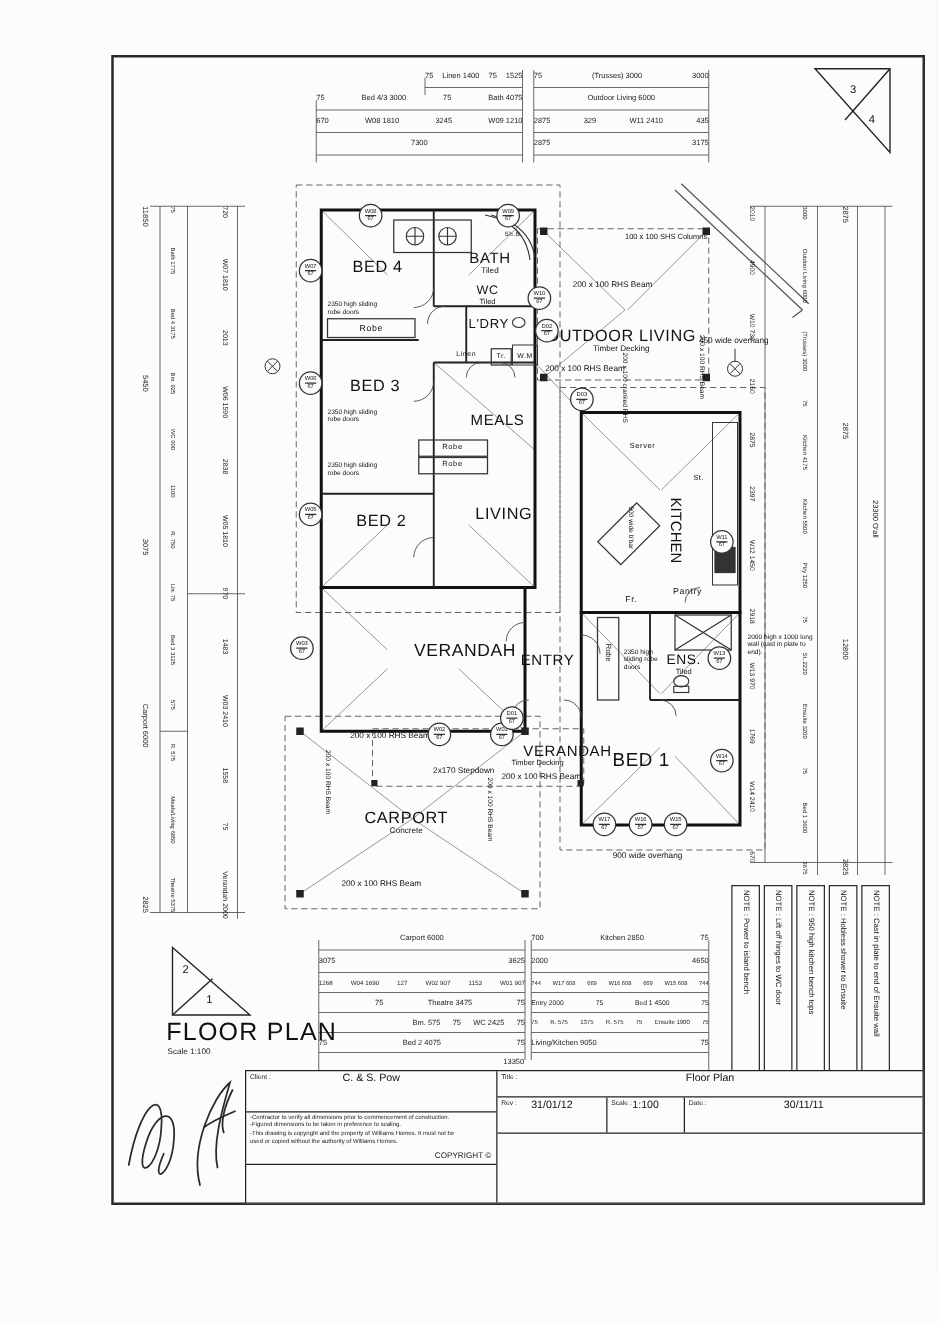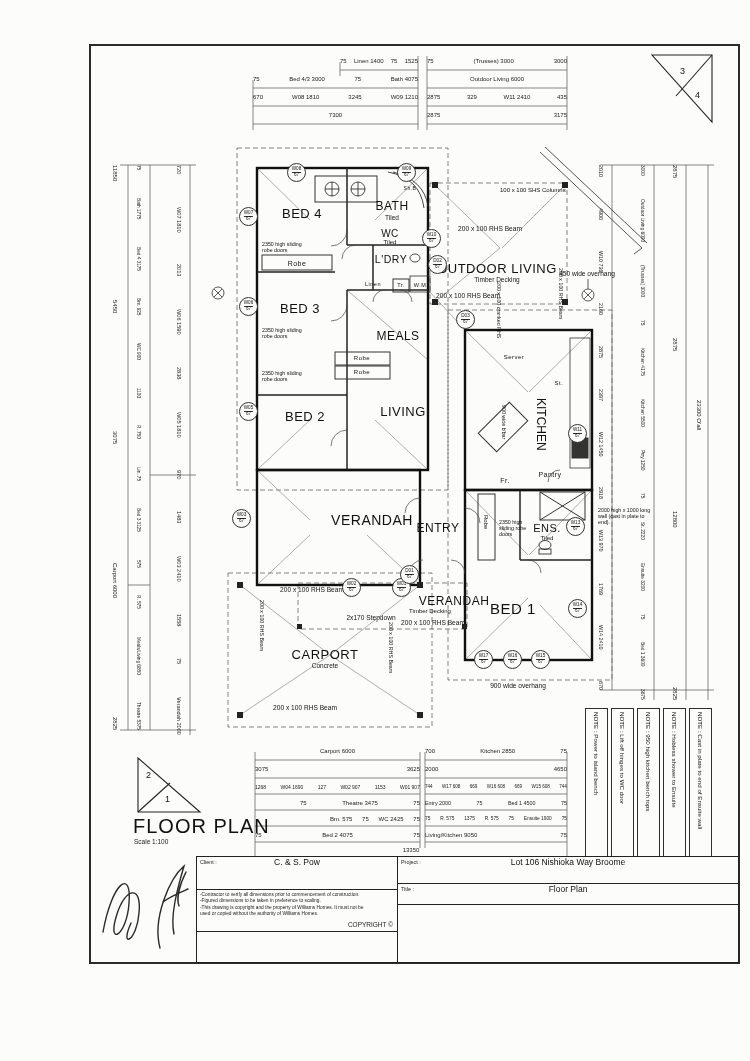--- a/index.html
+++ b/index.html
@@ -528,24 +528,34 @@
         <div class="stack">
             <span>-Contractor to verify all dimensions prior to commencement of construction.</span>
             <span>-Figured dimensions to be taken in preference to scaling.</span>
             <span>-This drawing is copyright and the property of Williams Homes. It must not be</span>
             <span> used or copied without the authority of Williams Homes.</span>
           </div>
         <span style="position:absolute;right:4px;bottom:3px;font-size:6.5px">COPYRIGHT ©</span>
       </div>
     </div>
     <div class="tb-cell" style="flex:1;border-right:none;display:flex;flex-direction:column">
-      <div class="tb-row" style="height:27px">
-        <span class="tb-label">Project :</span>
-        <span class="tb-val">Lot 106 Nishioka Way Broome</span>
-      </div>
       <div class="tb-row" style="height:21px">
         <span class="tb-label">Title :</span>
         <span class="tb-val">Floor Plan</span>
       </div>
+      <div style="height:28px;display:flex;border-bottom:1.2px solid #222">
+        <div class="tb-row" style="width:88px;border-bottom:none;border-right:1.2px solid #222">
+          <span class="tb-label">Rev :</span>
+          <span class="tb-val">31/01/12</span>
+        </div>
+        <div class="tb-row" style="width:62px;border-bottom:none;border-right:1.2px solid #222">
+          <span class="tb-label">Scale :</span>
+          <span class="tb-val">1:100</span>
+        </div>
+        <div class="tb-row" style="flex:1;border-bottom:none">
+          <span class="tb-label">Date :</span>
+          <span class="tb-val">30/11/11</span>
+        </div>
+      </div>
     </div>
   </div>
 
 </div>
 
 </body></html>

